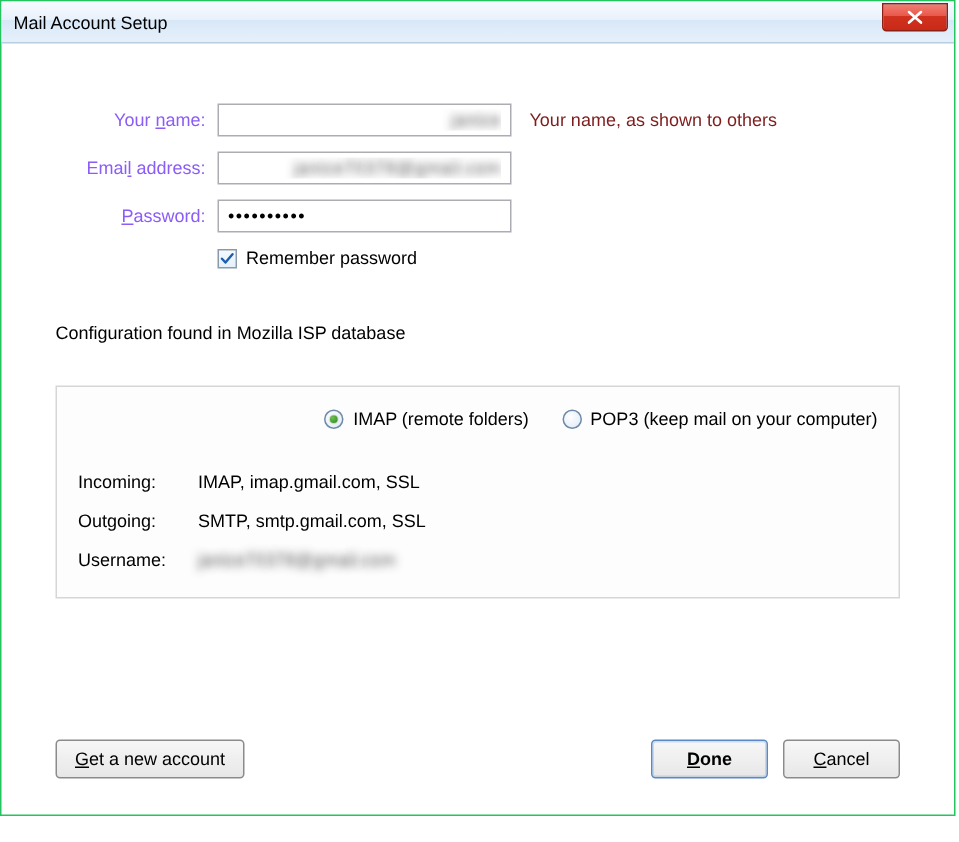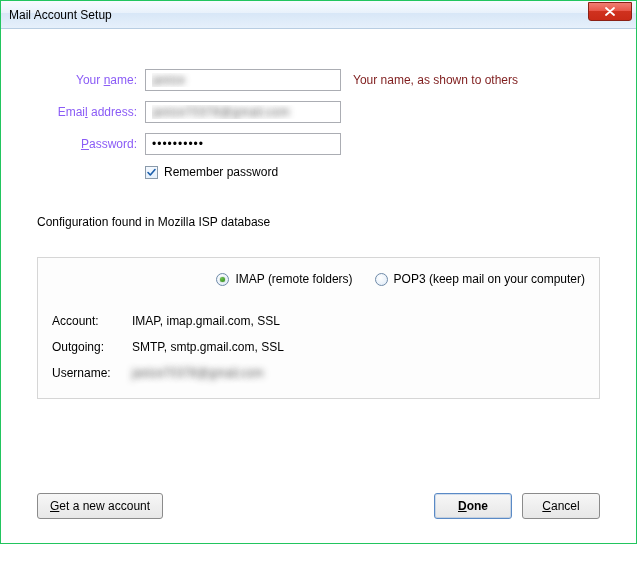--- a/index.html
+++ b/index.html
@@ -64,20 +64,21 @@
     border: 1px solid #abadb3;
     padding: 2px 6px;
     font-family: inherit;
     font-size: 12px;
     background:#fff;
   }
   .form-input.blurred {
     color: transparent;
     text-shadow: 0 0 6px rgba(60,60,60,0.85);
     letter-spacing:0.3px;
+    text-align:right;
   }
   .form-hint {
     margin-left: 12px;
     color: #7f1d1d;
     font-size: 12px;
   }
   .checkbox-row {
     display:flex;
     align-items:center;
     margin-left: 108px;
@@ -220,21 +221,21 @@
             </div>
           <span>IMAP (remote folders)</span>
         </div>
         <div class="radio-opt">
           <div class="radio-outer"></div>
           <span>POP3 (keep mail on your computer)</span>
         </div>
       </div>
 
       <div class="config-grid">
-        <div class="cfg-label">Account:</div>
+        <div class="cfg-label">Incoming:</div>
         <div class="cfg-val">IMAP, imap.gmail.com, SSL</div>
 
         <div class="cfg-label">Outgoing:</div>
         <div class="cfg-val">SMTP, smtp.gmail.com, SSL</div>
 
         <div class="cfg-label">Username:</div>
         <div class="cfg-val blurred">janice70378@gmail.com</div>
       </div>
     </div>
 

